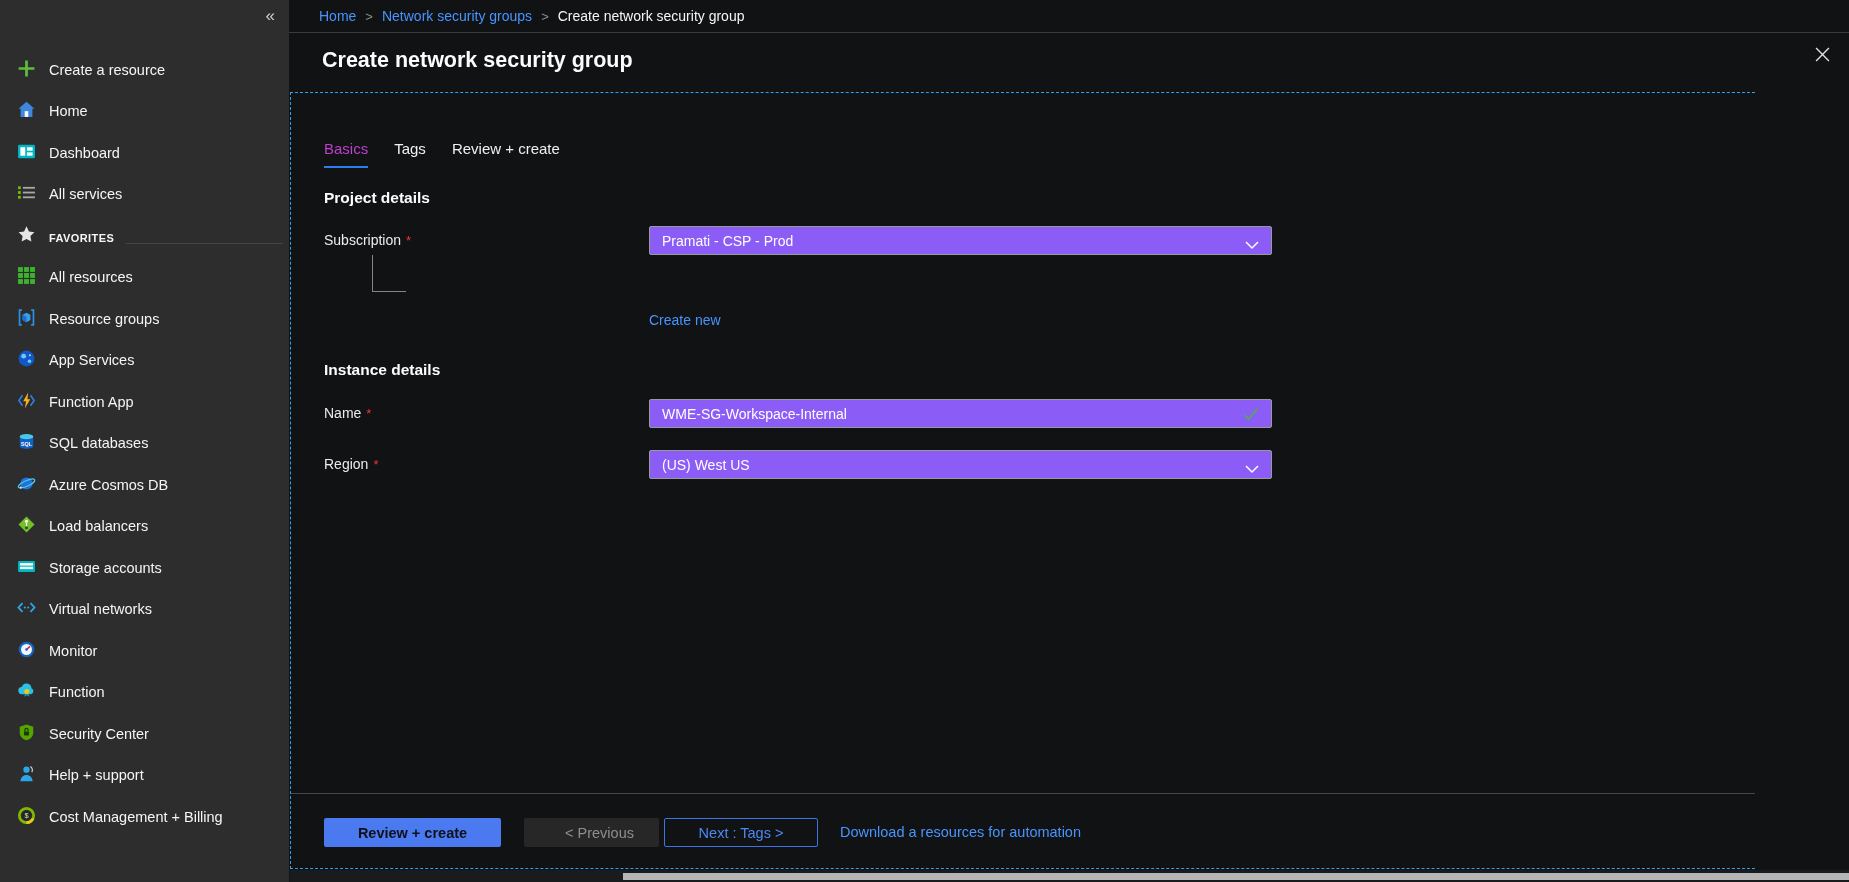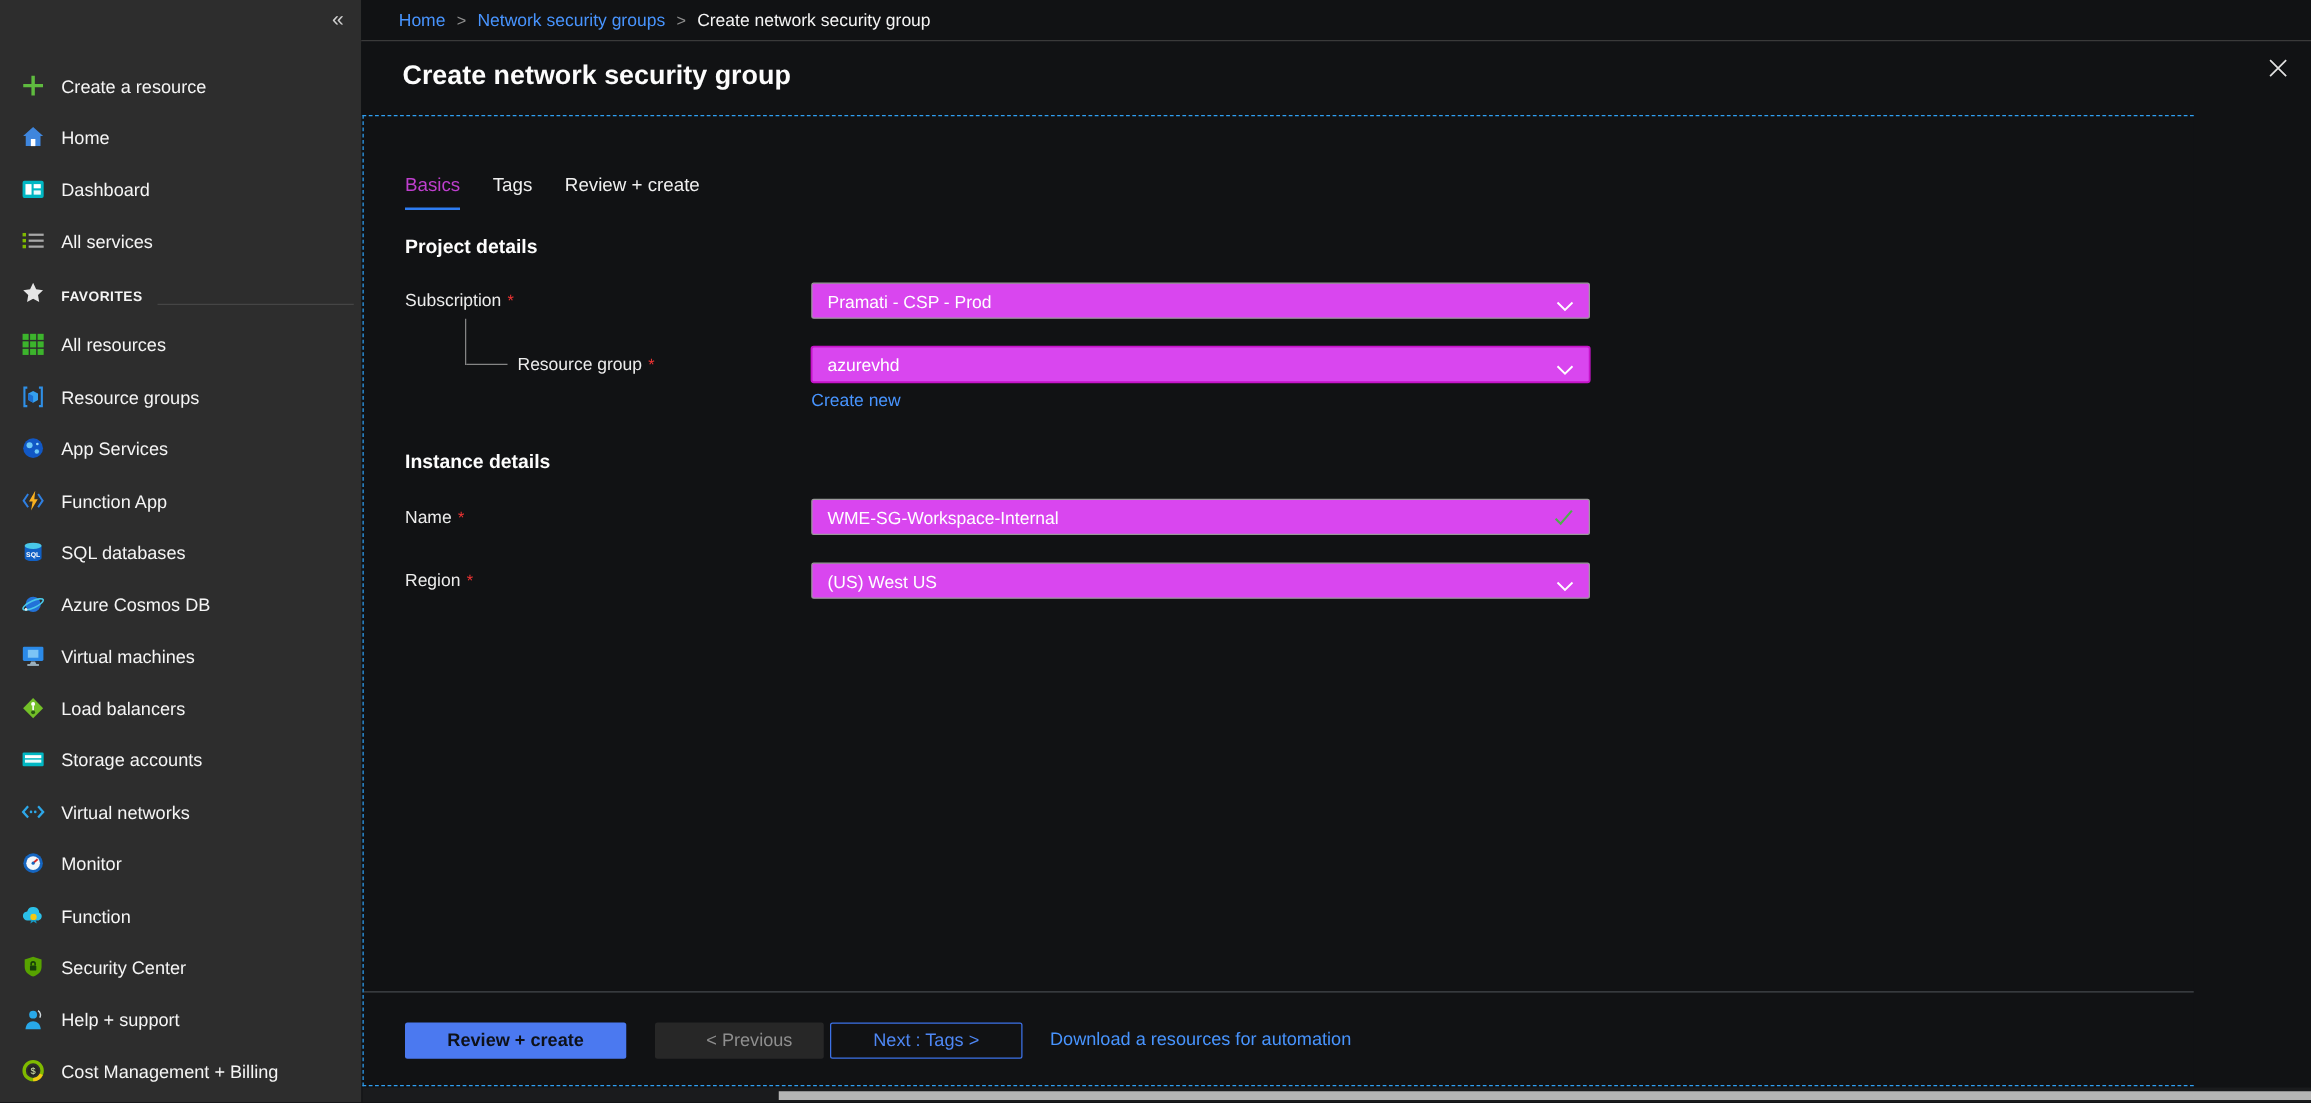--- a/index.html
+++ b/index.html
@@ -69,21 +69,21 @@
 
   .frow { position:absolute; left:0; right:0; height:29px; }
   .flabel {
     position:absolute; left:33px; line-height:29px; font-size:14px; color:#ececec;
   }
   .flabel.indent { left:123px; }
   .req { color:#f23434; margin-left:5px; font-size:13px; }
 
   .control {
     position:absolute; left:358px; width:623px; height:29px;
-    border:1px solid #9a9a9a; border-radius:2px; background:#d946ef;
+    border:1px solid #9a9a9a; border-radius:2px; background:#8b5cf6;
     display:flex; align-items:center; padding:0 34px 0 12px;
     font-size:14px; color:#ffffff; cursor:pointer;
   }
   .control.focus-magenta { border:1px solid #c514c9; box-shadow:0 0 0 .5px #c514c9; }
   .control .chev { position:absolute; right:12px; top:10px; }
   .control .check { position:absolute; right:12px; top:7px; }
 
   .elbow-v { position:absolute; left:81px; top:162px; width:1px; height:37px; background:#858585; }
   .elbow-h { position:absolute; left:82px; top:198px; width:33px; height:1px; background:#858585; }
 
@@ -240,31 +240,20 @@
       <span class="ic">
           <svg width="19" height="19" viewBox="0 0 18 18">
             <circle cx="9" cy="9" r="5.8" fill="#2272d8"></circle>
             <ellipse cx="9" cy="9" rx="8.4" ry="2.6" fill="none" stroke="#49c8e8" stroke-width="1.2" transform="rotate(-25 9 9)"></ellipse>
             <circle cx="3.6" cy="12.8" r="1" fill="#ececec"></circle>
           </svg>
         </span>
       <span class="lbl">Azure Cosmos DB</span>
     </div>
 
-    <div class="side-item">
-      <span class="ic">
-          <svg width="19" height="19" viewBox="0 0 18 18">
-            <rect x="1.2" y="2.2" width="15.6" height="10.8" rx="1" fill="#2b8ae8"></rect>
-            <rect x="5" y="4.6" width="8" height="6" fill="#7cc4f5"></rect>
-            <path d="M6.3 16l1.2-2.6h3l1.2 2.6z" fill="#9bb0bd"></path>
-            <rect x="4.6" y="15.4" width="8.8" height="1.4" fill="#9bb0bd"></rect>
-          </svg>
-        </span>
-      <span class="lbl">Virtual machines</span>
-    </div>
 
     <div class="side-item">
       <span class="ic">
           <svg width="19" height="19" viewBox="0 0 18 18">
             <path d="M9 1.4L16.6 9 9 16.6 1.4 9z" fill="#73c028"></path>
             <circle cx="9" cy="5.9" r="1.5" fill="#fff"></circle>
             <circle cx="9" cy="12.1" r="1.5" fill="#2a5c10"></circle>
             <path d="M9 7.4v3.2" stroke="#fff" stroke-width="1.2"></path>
           </svg>
         </span>
@@ -387,29 +376,20 @@
       <span>Pramati - CSP - Prod</span>
       <span class="chev"><svg width="14" height="9" viewBox="0 0 14 9">
             <path d="M1 1l6 6 6-6" stroke="#fff" fill="none" stroke-width="1.5"></path>
           </svg></span>
     </div>
   </div>
 
   <div class="elbow-v"></div>
   <div class="elbow-h"></div>
 
-  <div class="frow" style="top:184px">
-    <span class="flabel indent"><span>Resource group</span><span class="req">*</span></span>
-    <div class="control focus-magenta">
-      <span>azurevhd</span>
-      <span class="chev"><svg width="14" height="9" viewBox="0 0 14 9">
-            <path d="M1 1l6 6 6-6" stroke="#fff" fill="none" stroke-width="1.5"></path>
-          </svg></span>
-    </div>
-  </div>
 
   <div id="create-new">Create new</div>
 
   <div class="section-heading" style="top:268px">Instance details</div>
 
   <div class="frow" style="top:306px">
     <span class="flabel"><span>Name</span><span class="req">*</span></span>
     <div class="control">
       <span>WME-SG-Workspace-Internal</span>
       <span class="check"><svg width="16" height="14" viewBox="0 0 16 14">

